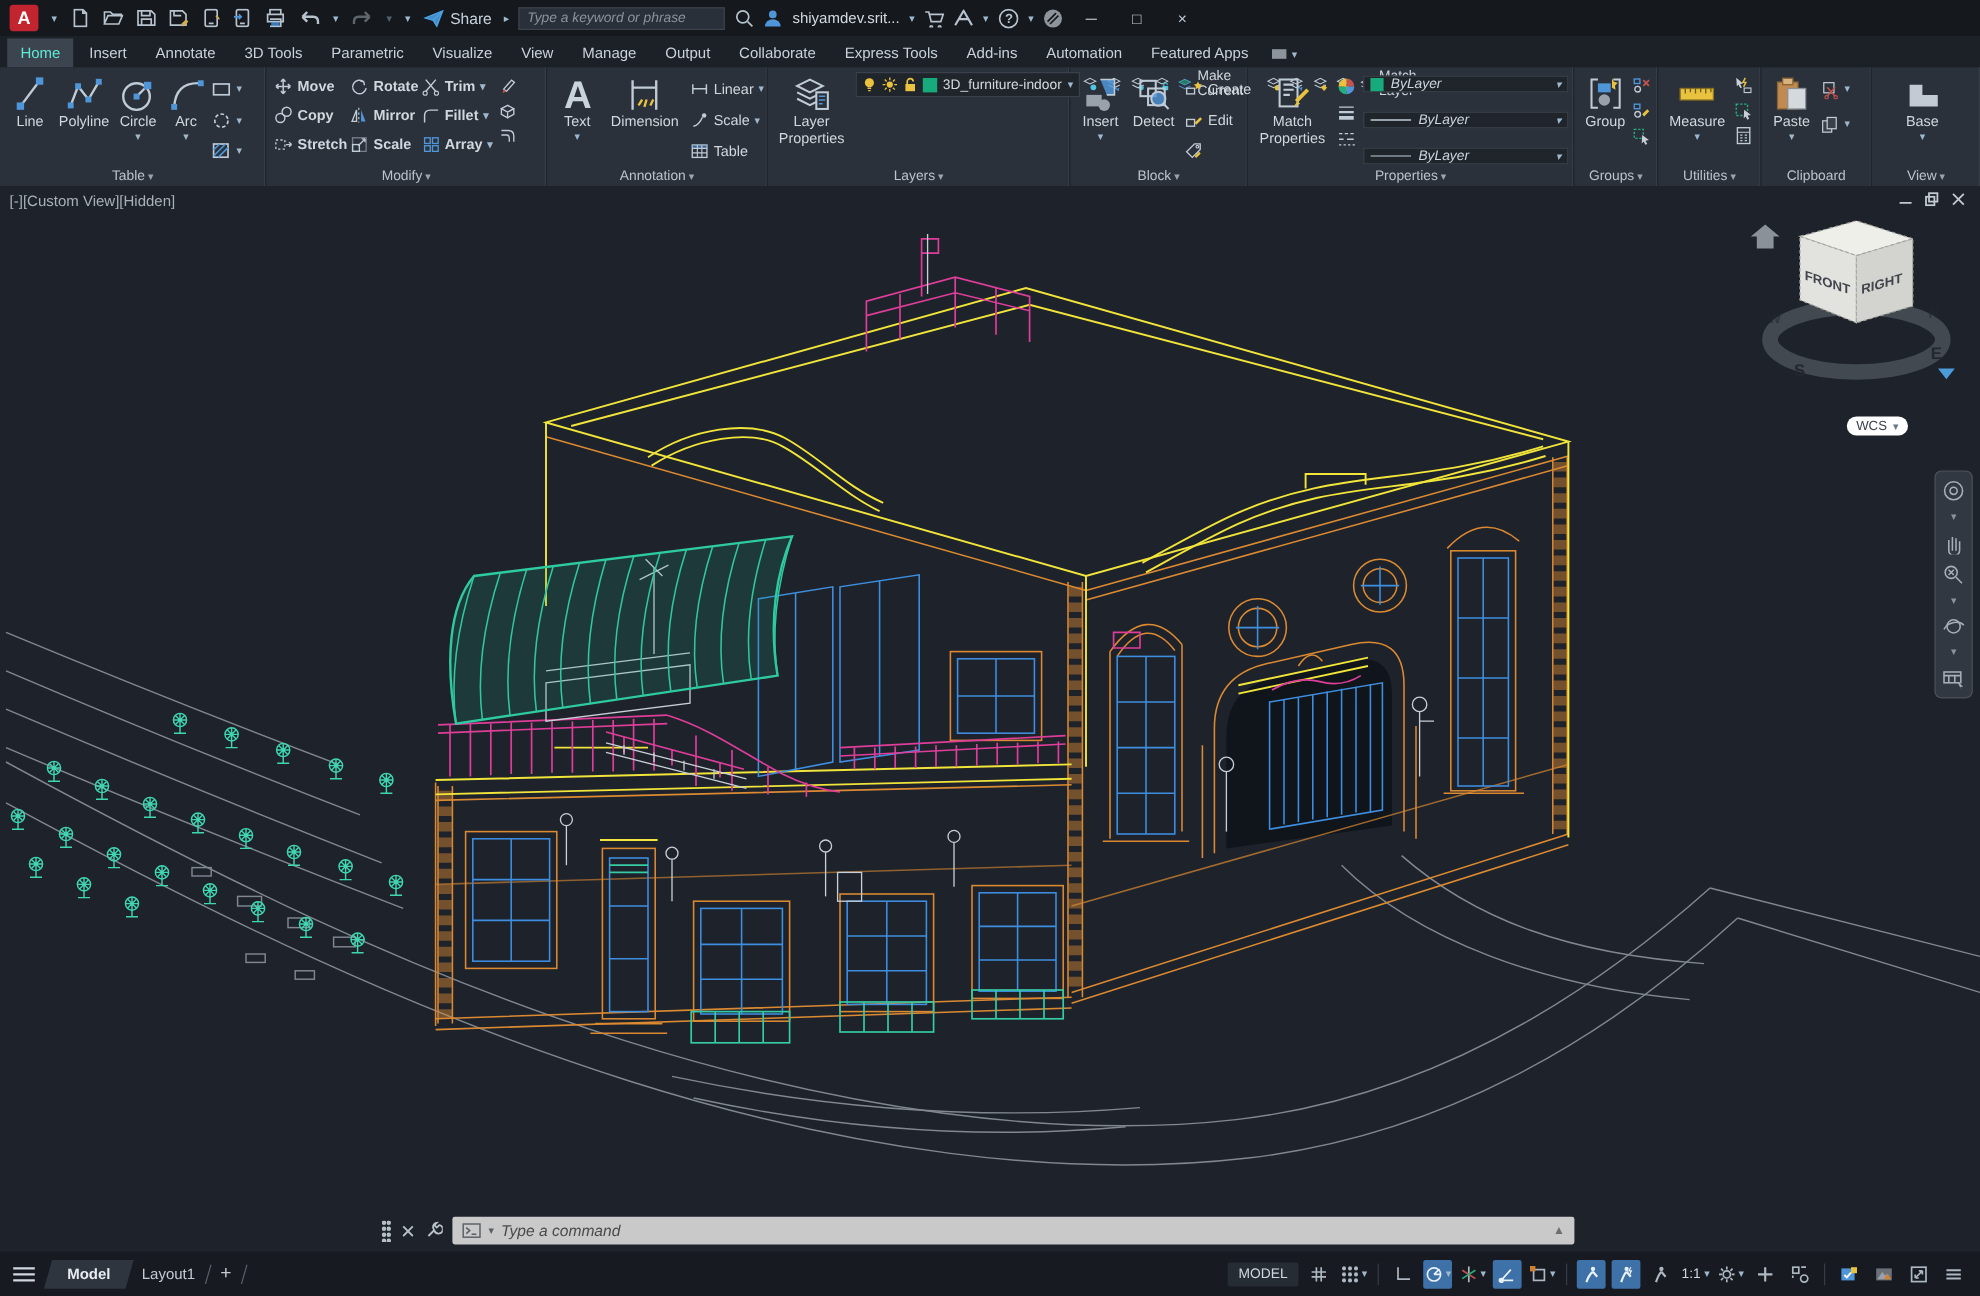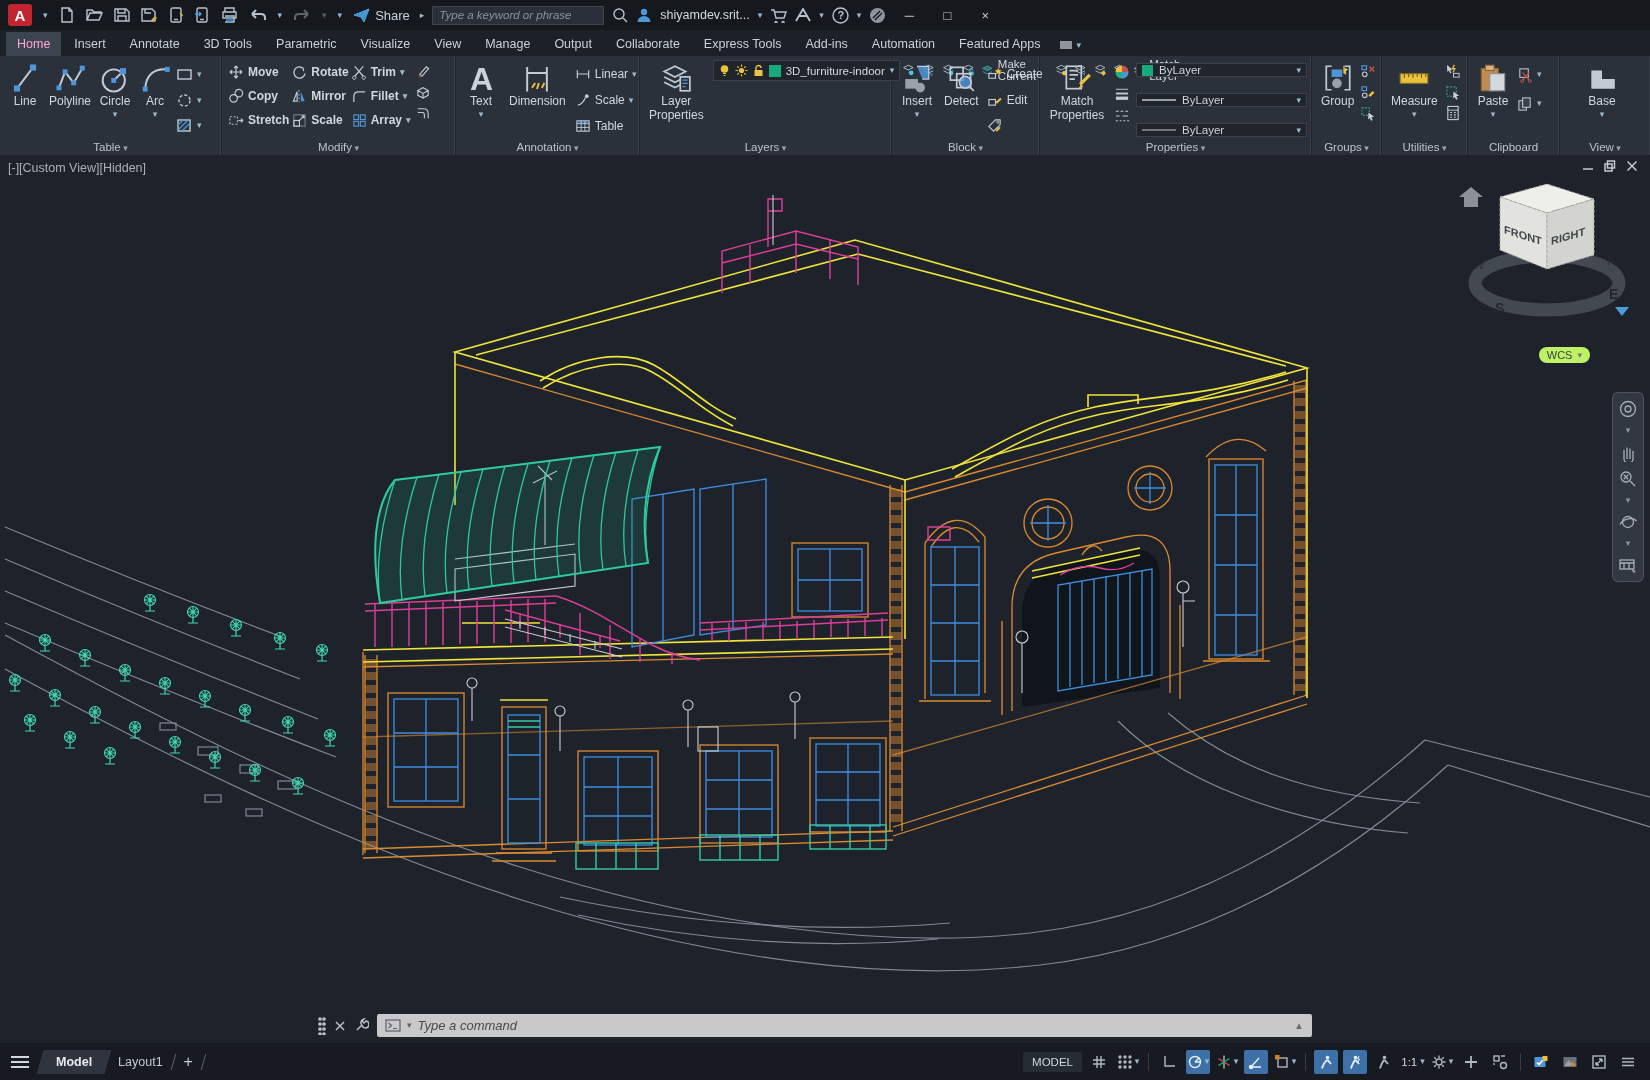--- a/index.html
+++ b/index.html
@@ -22,21 +22,21 @@
   #search-zone { display:flex; align-items:center; gap:8px; }
   #search-input { width:172px; height:19px; background:#2A3039; border:1px solid #3C434D; color:#8B949E;
     font-style:italic; font-size:11.5px; padding:0 6px; }
   #search-input::placeholder { color:#8B949E; }
   #user-name { font-size:12.5px; color:#D3DAE1; }
   .winbtn { width:30px; text-align:center; color:#C3CCD5; font-size:13px; }
 
   
   #tabrow { height:26px; background:#1C2127; display:flex; align-items:flex-end; padding-left:6px; gap:2px; }
   .rtab { padding:5px 11px; font-size:12.5px; color:#C9D1D9; }
-  .rtab.active { background:#3C4450; color:#f9a8d4; }
+  .rtab.active { background:#3C4450; color:#5eead4; }
   #ribbon-toggle { margin-left:6px; display:flex; align-items:center; gap:3px; padding-bottom:6px; }
 
   
   #ribbon { height:99px; background:#2B313A; display:flex; }
   .panel { position:relative; border-right:1px solid #20252C; box-shadow:inset -1px 0 0 #363D47; padding:4px 4px 18px 6px; }
   .plabel { position:absolute; bottom:2px; left:0; right:0; text-align:center; font-size:11.5px; color:#B9C3CC; white-space:nowrap; }
   .plabel::after { content:" ▾"; font-size:9px; color:#9AA4AE; }
   .plabel.noarr::after { content:""; }
   .bb { display:flex; flex-direction:column; align-items:center; justify-content:flex-start; gap:1px;
     font-size:12px; color:#D0D7DE; padding:2px 3px; text-align:center; line-height:1.15; }
@@ -50,21 +50,21 @@
   .i17 path,.i17 rect,.i17 circle { stroke:#BFCBD7; stroke-width:1.4; fill:none; }
   .grid3 { display:grid; grid-template-columns:auto auto auto; grid-auto-rows:24px; column-gap:2px; align-items:center; }
   .mini { width:16px; height:16px; }
 
   
   #viewport { position:relative; height:888px; background:#1E232B; }
   #vp-label { position:absolute; left:8px; top:6px; font-size:12.5px; color:#A8B0B8; z-index:5; }
   #vp-controls { position:absolute; right:12px; top:5px; display:flex; gap:10px; z-index:5; }
   #vp-controls svg { stroke:#C3CAD1; stroke-width:1.5; fill:none; }
   #viewcube { position:absolute; right:8px; top:22px; z-index:4; }
-  #wcs-chip { position:absolute; right:60px; top:192px; background:#bef264; color:#3A4047; font-size:11px;
+  #wcs-chip { position:absolute; right:60px; top:192px; background:#ffffff; color:#3A4047; font-size:11px;
     padding:2px 8px; border-radius:8px; display:flex; gap:5px; align-items:center; z-index:4; }
   #navbar { position:absolute; right:6px; top:237px; width:32px; padding:6px 0; background:rgba(84,92,102,.38);
     border:1px solid rgba(160,168,178,.25); border-radius:6px; display:flex; flex-direction:column;
     align-items:center; gap:7px; z-index:4; }
   #navbar svg { stroke:#A7AEB6; fill:none; stroke-width:1.3; }
   #navbar .dd { color:#8C939B; }
 
   
   #cmd-dock { position:absolute; left:318px; bottom:6px; display:flex; align-items:center; gap:8px; z-index:6; }
   #cmd-bar { width:935px; height:23px; background:#C9C9C9; border-radius:2px; display:flex; align-items:center;
@@ -574,21 +574,21 @@
         </svg>
       <svg class="mini" viewBox="0 0 17 17">
           <path d="M2,3.5 H15" style="stroke:#BFCBD7;stroke-width:1"></path>
           <path d="M2,8 H15" style="stroke:#BFCBD7;stroke-width:2"></path>
           <path d="M2,13 H15" style="stroke:#BFCBD7;stroke-width:3.5"></path>
         </svg>
       <svg class="mini" viewBox="0 0 17 17">
           <path d="M2,3.5 h3 m2,0 h3 m2,0 h3 M2,8.5 h4 m3,0 h6 M2,13.5 h2 m2,0 h2 m2,0 h2 m2,0 h2" style="stroke:#BFCBD7;stroke-width:1.2"></path>
         </svg>
     </div>
-    <div class="scol" style="flex:1; gap:16px;">
+    <div class="scol" style="flex:1; gap:16px;font-style:italic;">
       <div style="display:flex; align-items:center; gap:6px; background:#20252B; border:1px solid #3A414A; height:20px; padding:0 5px;">
         <span style="width:11px;height:11px;background:#18A97C;"></span>
         <span style="font-size:11.5px; flex:1;">ByLayer</span>
         <span class="dd">▾</span>
       </div>
       <div style="display:flex; align-items:center; gap:6px; background:#20252B; border:1px solid #3A414A; height:20px; padding:0 5px;">
         <svg width="34" height="4">
             <path d="M0,2 H34" style="stroke:#BFCBD7;stroke-width:1.4"></path>
           </svg>
         <span style="font-size:11.5px; flex:1;">ByLayer</span>

